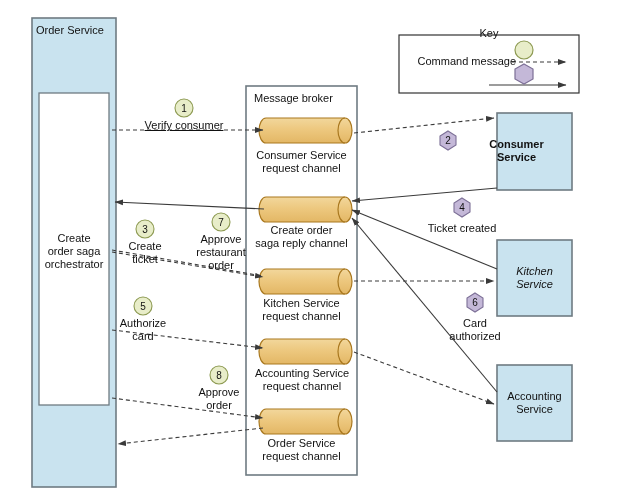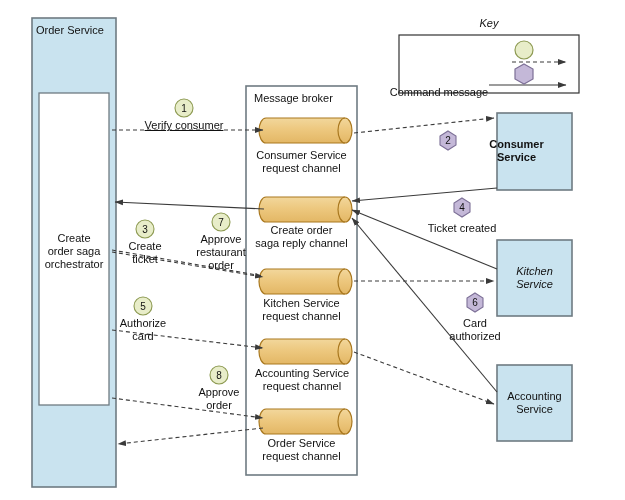--- a/index.html
+++ b/index.html
@@ -121,22 +121,22 @@
   <div class="lbl" style="left:249px;top:437px;width:105px;">Order Service
 request channel</div>
 
   <div class="lbl" style="left:479px;top:138px;width:75px;font-weight:bold;">Consumer
 Service</div>
   <div class="lbl" style="left:497px;top:265px;width:75px;font-style:italic;">Kitchen
 Service</div>
   <div class="lbl" style="left:494px;top:390px;width:81px;">Accounting
 Service</div>
 
-  <div class="lbl" style="left:459px;top:17px;width:60px;font-style:italic;">Key</div>
-  <div class="lbl" style="left:384px;top:55px;width:110px;text-align:center;margin-top:31px;">Command message</div>
+  <div class="lbl" style="left:459px;top:27px;width:60px;">Key</div>
+  <div class="lbl" style="left:406px;top:55px;width:110px;text-align:right;">Command message</div>
 
   <div class="lbl" style="left:134px;top:119px;width:100px;text-decoration:underline;">Verify consumer</div>
   <div class="lbl" style="left:115px;top:240px;width:60px;">Create
 ticket</div>
   <div class="lbl" style="left:415px;top:222px;width:94px;">Ticket created</div>
   <div class="lbl" style="left:113px;top:317px;width:60px;">Authorize
 card</div>
   <div class="lbl" style="left:445px;top:317px;width:60px;">Card
 authorized</div>
   <div class="lbl" style="left:188px;top:233px;width:66px;">Approve

